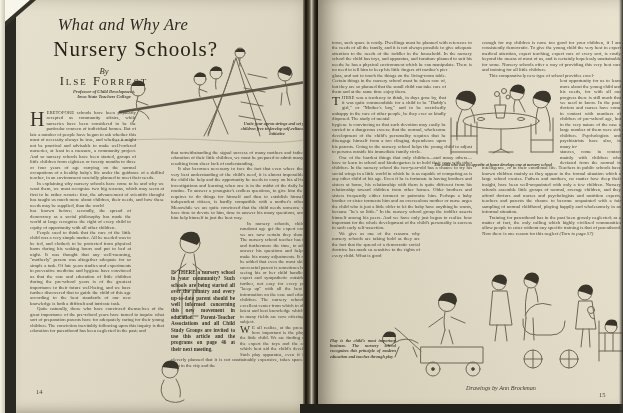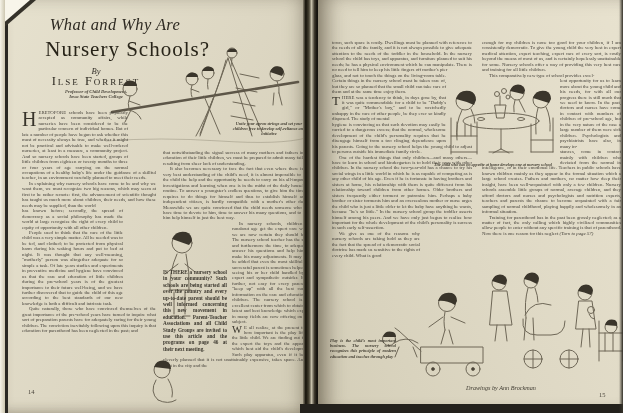--- a/index.html
+++ b/index.html
@@ -1,20 +1,20 @@
 <!DOCTYPE html>
 <html><head>
 <meta charset="utf-8">
 <style>
   html,body{margin:0;padding:0;background:#14130f;}
   .scan{position:relative;width:623px;height:413px;overflow:hidden;
         font-family:"Liberation Serif","DejaVu Serif",serif;color:#464137;background:#2a2823;}
   
   .page{position:absolute;top:0;height:413px;}
-  .page-left{left:8px;width:305px;
+  .page-left{left:16px;width:305px;
     background:linear-gradient(115deg,#e6e1ce 0%,#ddd7c3 50%,#d3cdb7 100%);
     box-shadow:inset -16px 0 20px -8px rgba(62,52,36,.55), inset 0 -6px 12px -6px rgba(62,52,36,.25);font-family:Liberation Serif, serif;}
   .page-right{left:318px;width:305px;
     background:linear-gradient(245deg,#e8e2cf 0%,#ded8c4 55%,#d4ceb8 100%);
     box-shadow:inset 16px 0 20px -8px rgba(62,52,36,.55), inset 0 -8px 12px -6px rgba(62,52,36,.3);}
   .gutter{position:absolute;left:303px;top:0;width:17px;height:413px;
     background:linear-gradient(90deg,#8d8673 0%,#141109 16%,#4a4536 36%,#c6c0ab 50%,#3c372b 68%,#0e0c08 84%,#6b6455 100%);}
   .edge-left{position:absolute;left:0;top:0;width:5px;height:413px;
     background:linear-gradient(90deg,#f6f3e8,#cdc7b1);}
   .corner-tl{position:absolute;left:0;top:0;width:30px;height:26px;background:#f8f5ea;

